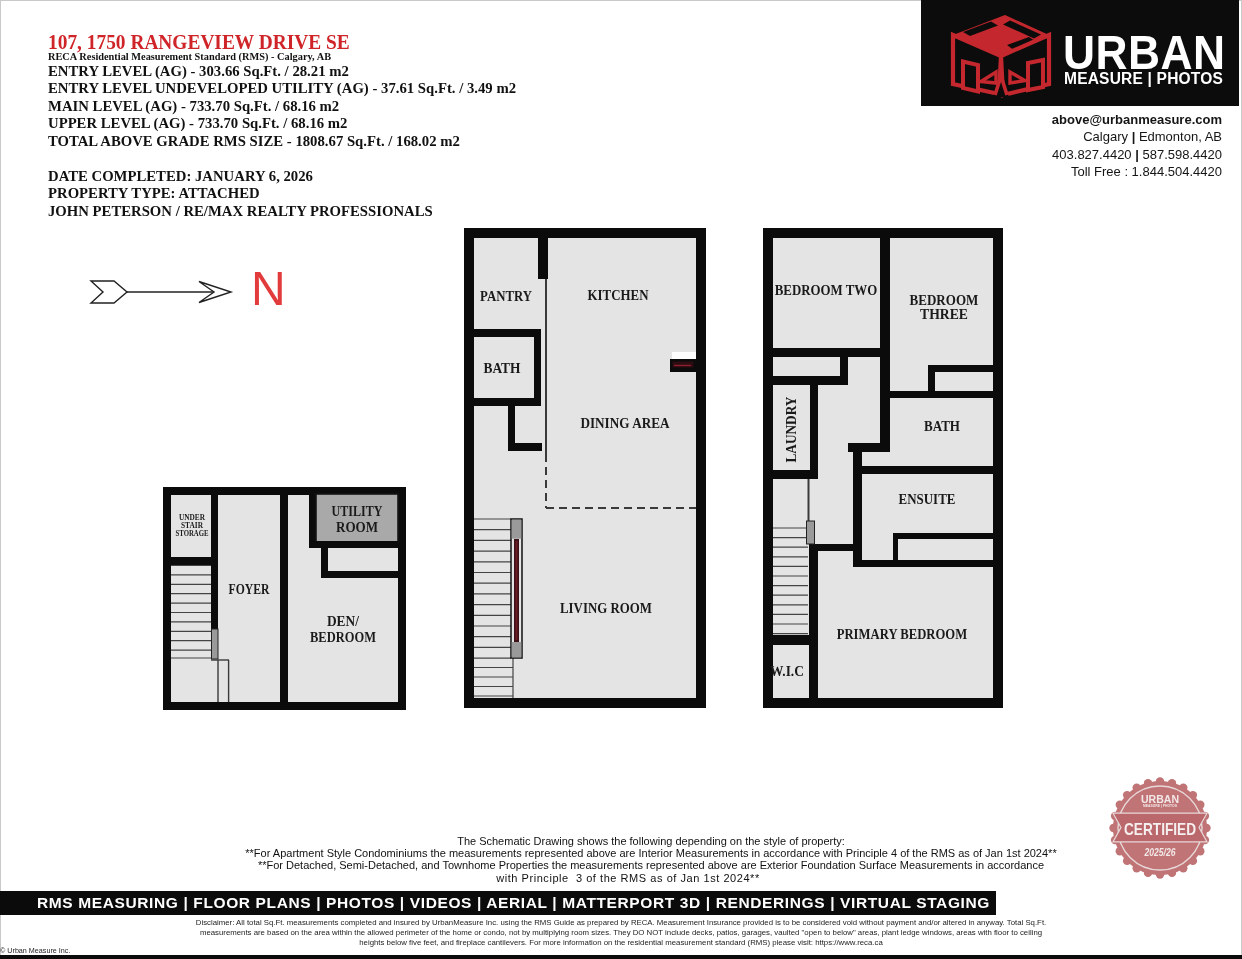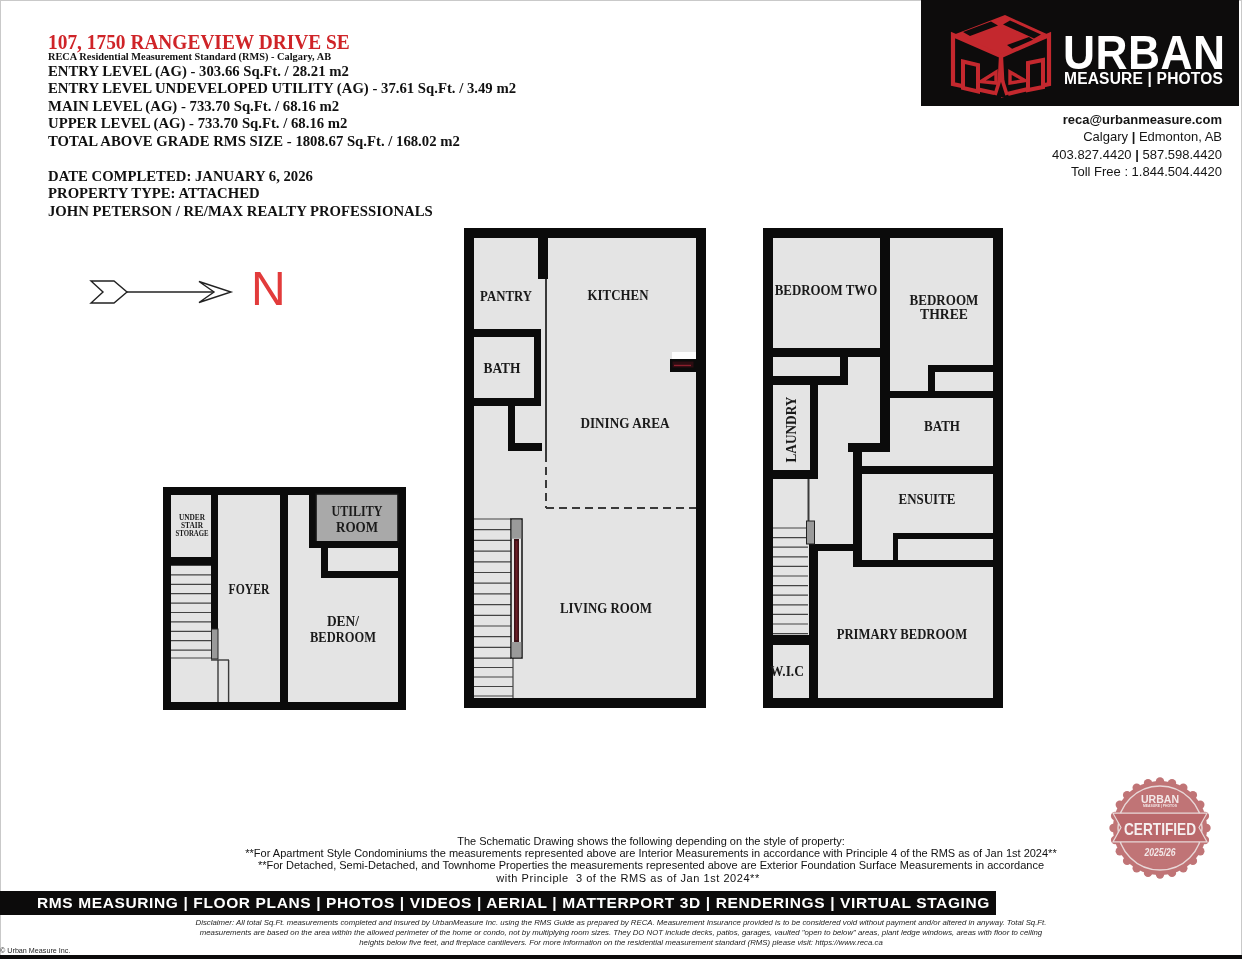--- a/index.html
+++ b/index.html
@@ -55,21 +55,21 @@
   <path d="M998,96 L1004,77 L1010,96" fill="none" stroke="#c4282e" stroke-width="3.6"></path>
   <path d="M1004,58 L1004,76" stroke="#c4282e" stroke-width="4"></path>
   </g>
 </svg>
 
 <div class="abs" style="left:1063px;top:24.5px;font-size:48px;font-weight:bold;color:#fff;letter-spacing:0.5px;transform:scaleX(0.9237);transform-origin:0 0;">URBAN</div>
 
 <div class="abs" style="left:1064px;top:69.5px;font-size:16px;font-weight:bold;color:#fff;letter-spacing:0.2px;transform:scaleX(0.9707);transform-origin:0 0;">MEASURE | PHOTOS</div>
 
 <div class="abs" style="right:20px;top:111px;text-align:right;font-size:13px;line-height:17.3px;color:#151515;">
-<b>reca@urbanmeasure.com</b><br>
+<b>above@urbanmeasure.com</b><br>
 Calgary <b>|</b> Edmonton, AB<br>
 403.827.4420 <b>|</b> 587.598.4420<br>
 Toll Free : 1.844.504.4420
 </div>
 
 <svg class="abs" style="left:80px;top:268px;" width="220" height="48" viewBox="80 268 220 48">
 
   <path d="M91,281 L114,281 L127,292 L114,303 L91,303 L103,292 Z" fill="#fff" stroke="#222" stroke-width="1.4"></path>
 
   <line x1="127" y1="292" x2="229" y2="292" stroke="#222" stroke-width="1.4"></line>
@@ -314,21 +314,21 @@
 
 <div class="abs" style="left:0;top:835px;width:1242px;text-align:center;font-size:11px;line-height:12.2px;color:#111;margin-left:30px;">
 The Schematic Drawing shows the following depending on the style of property:<br>
 **For Apartment Style Condominiums the measurements represented above are Interior Measurements in accordance with Principle 4 of the RMS as of Jan 1st 2024**<br>
 **For Detached, Semi-Detached, and Townhome Properties the measurements represented above are Exterior Foundation Surface Measurements in accordance<br>
 <span style="letter-spacing:0.55px;position:relative;left:-23px;">with Principle&nbsp; 3 of the RMS as of Jan 1st 2024**</span>
 </div>
 
 <div class="abs" style="left:0;top:891px;width:996px;height:24px;background:#0c0b0b;color:#fff;text-align:right;font-size:15.5px;font-weight:bold;letter-spacing:0.62px;line-height:24px;padding-right:6px;box-sizing:border-box;">RMS MEASURING | FLOOR PLANS | PHOTOS | VIDEOS | AERIAL | MATTERPORT 3D | RENDERINGS | VIRTUAL STAGING</div>
 
-<div class="abs" style="left:0;top:918px;width:1242px;text-align:center;font-size:7.8px;line-height:9.8px;font-style:italic;color:#222;">
+<div class="abs" style="left:0;top:918px;width:1242px;text-align:center;font-size:7.8px;line-height:9.8px;color:#222;">
 Disclaimer: All total Sq.Ft. measurements completed and insured by UrbanMeasure Inc. using the RMS Guide as prepared by RECA. Measurement Insurance provided is to be considered void without payment and/or altered in anyway. Total Sq.Ft.<br>
 measurements are based on the area within the allowed perimeter of the home or condo, not by multiplying room sizes. They DO NOT include decks, patios, garages, vaulted "open to below" areas, plant ledge windows, areas with floor to ceiling<br>
 heights below five feet, and fireplace cantilevers. For more information on the residential measurement standard (RMS) please visit: https://www.reca.ca
 </div>
 
 <div class="abs" style="left:0;top:946px;width:1242px;font-size:7.2px;color:#222;">© Urban Measure Inc.</div>
 
 <div class="abs" style="left:0;top:955px;width:1242px;height:4px;background:#0c0b0b;"></div>
 
 <svg class="abs" style="left:1108px;top:776px;" width="104" height="104" viewBox="0 0 104 104">

